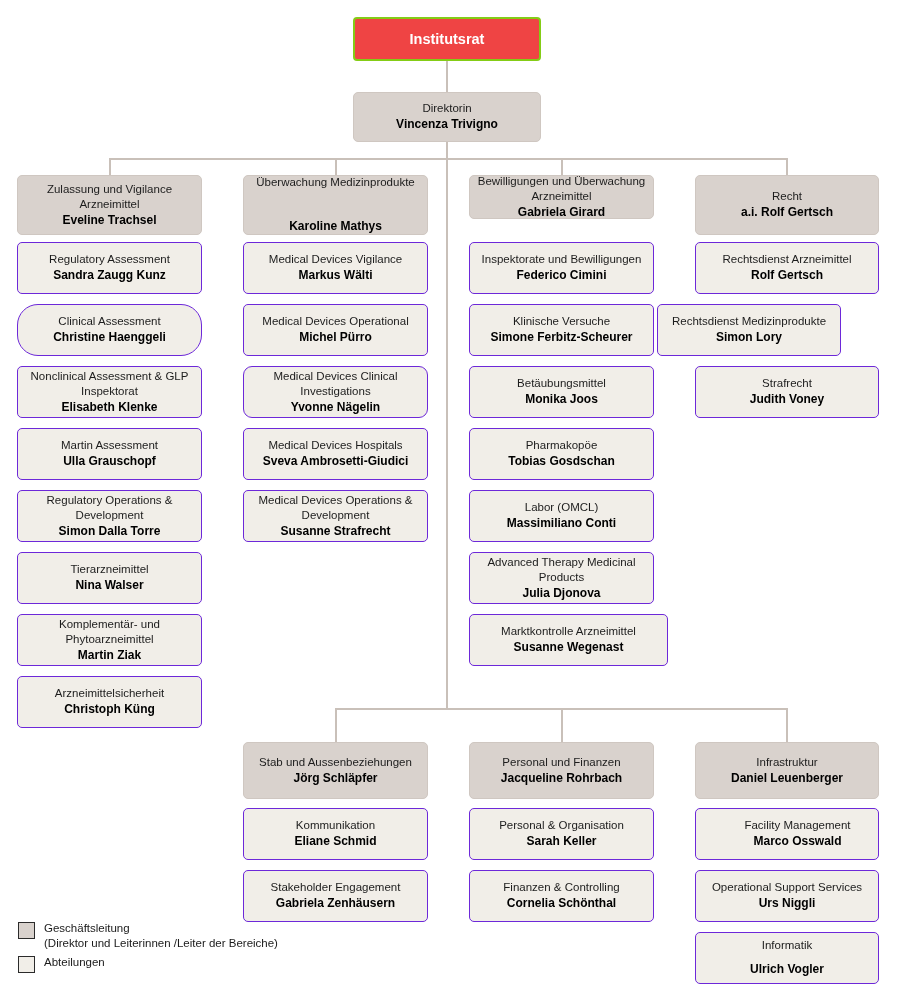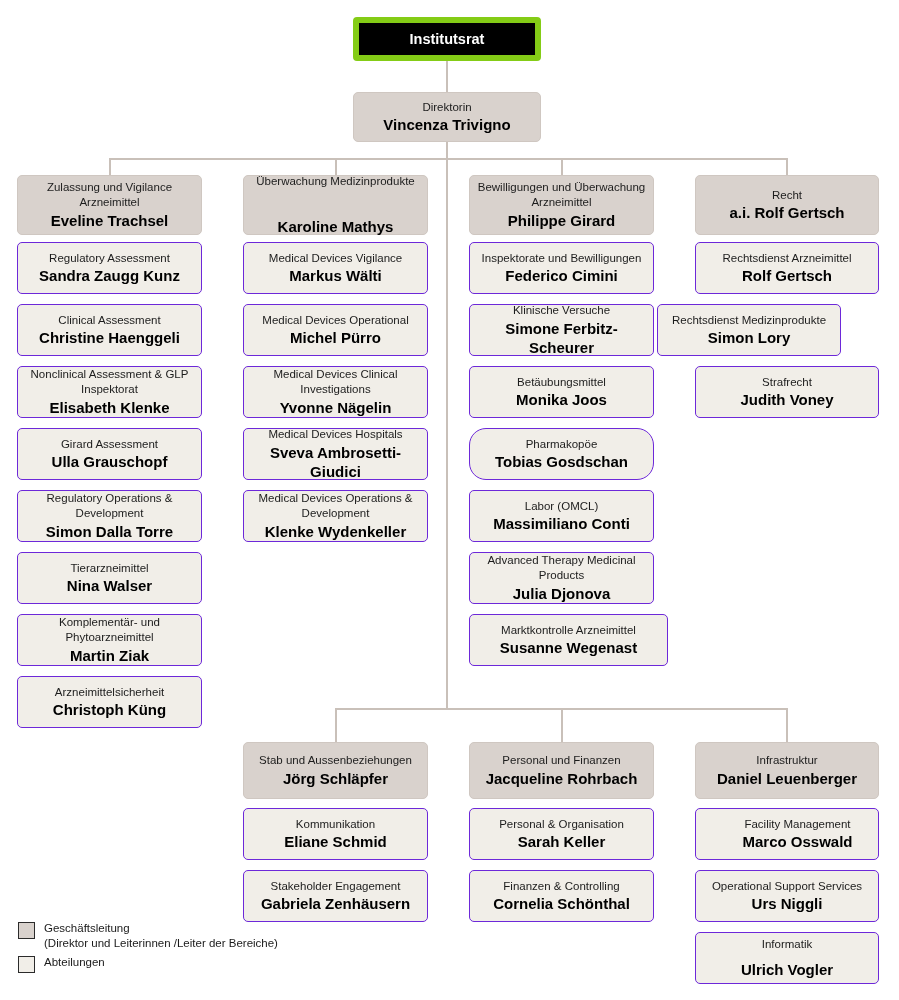--- a/index.html
+++ b/index.html
@@ -52,30 +52,30 @@
     padding: 4px 7px;
   }
 
   .box .unit {
     font-size: 11.5px;
     font-weight: normal;
     color: #1c1c1c;
     display: block;
   }
   .box .person {
-    font-size: 15px;
+    font-size: 12px;
     font-weight: bold;
     color: #000000;
     display: block;
     margin-top: 1px;
   }
 
   .box-root {
-    background: #000000;
-    border: 6px solid #84cc16;
+    background: #ef4444;
+    border: 2px solid #84cc16;
     border-radius: 4px;
   }
   .box-root .unit {
     color: #ffffff;
     font-size: 14.5px;
     font-weight: bold;
   }
 
   .box-director {
     background: #d9d2cd;
@@ -147,30 +147,30 @@
         <span class="person">Vincenza Trivigno</span>
       </div>
       <div class="box box-head" style="left: 17px; top: 175px; width: 185px; height: 60px;">
         <span class="unit">Zulassung und Vigilance Arzneimittel</span>
         <span class="person">Eveline Trachsel</span>
       </div>
       <div class="box box-dept" style="left: 17px; top: 242px; width: 185px; height: 52px;">
         <span class="unit">Regulatory Assessment</span>
         <span class="person">Sandra Zaugg Kunz</span>
       </div>
-      <div class="box box-dept" style="left: 17px; top: 304px; width: 185px; height: 52px;">
+      <div class="box box-dept" style="left: 17px; top: 304px; width: 185px; height: 52px; border-radius: 21px;">
         <span class="unit">Clinical Assessment</span>
         <span class="person">Christine Haenggeli</span>
       </div>
       <div class="box box-dept" style="left: 17px; top: 366px; width: 185px; height: 52px;">
         <span class="unit">Nonclinical Assessment &amp; GLP Inspektorat</span>
         <span class="person">Elisabeth Klenke</span>
       </div>
       <div class="box box-dept" style="left: 17px; top: 428px; width: 185px; height: 52px;">
-        <span class="unit">Girard Assessment</span>
+        <span class="unit">Martin Assessment</span>
         <span class="person">Ulla Grauschopf</span>
       </div>
       <div class="box box-dept" style="left: 17px; top: 490px; width: 185px; height: 52px;">
         <span class="unit">Regulatory Operations &amp; Development</span>
         <span class="person">Simon Dalla Torre</span>
       </div>
       <div class="box box-dept" style="left: 17px; top: 552px; width: 185px; height: 52px;">
         <span class="unit">Tierarzneimittel</span>
         <span class="person">Nina Walser</span>
       </div>
@@ -187,49 +187,49 @@
         <span class="person">Karoline Mathys</span>
       </div>
       <div class="box box-dept" style="left: 243px; top: 242px; width: 185px; height: 52px;">
         <span class="unit">Medical Devices Vigilance</span>
         <span class="person">Markus Wälti</span>
       </div>
       <div class="box box-dept" style="left: 243px; top: 304px; width: 185px; height: 52px;">
         <span class="unit">Medical Devices Operational</span>
         <span class="person">Michel Pürro</span>
       </div>
-      <div class="box box-dept" style="left: 243px; top: 366px; width: 185px; height: 52px;">
+      <div class="box box-dept" style="left: 243px; top: 366px; width: 185px; height: 52px; border-radius: 9px;">
         <span class="unit">Medical Devices Clinical Investigations</span>
         <span class="person">Yvonne Nägelin</span>
       </div>
       <div class="box box-dept" style="left: 243px; top: 428px; width: 185px; height: 52px;">
         <span class="unit">Medical Devices Hospitals</span>
         <span class="person">Sveva Ambrosetti-Giudici</span>
       </div>
       <div class="box box-dept" style="left: 243px; top: 490px; width: 185px; height: 52px;">
         <span class="unit">Medical Devices Operations &amp; Development</span>
-        <span class="person">Klenke Wydenkeller</span>
-      </div>
-      <div class="box box-head" style="left: 469px; top: 175px; width: 185px; height: 60px;">
+        <span class="person">Susanne Strafrecht</span>
+      </div>
+      <div class="box box-head" style="left: 469px; top: 175px; width: 185px; height: 44px;">
         <span class="unit">Bewilligungen und Überwachung Arzneimittel</span>
-        <span class="person">Philippe Girard</span>
+        <span class="person">Gabriela Girard</span>
       </div>
       <div class="box box-dept" style="left: 469px; top: 242px; width: 185px; height: 52px;">
         <span class="unit">Inspektorate und Bewilligungen</span>
         <span class="person">Federico Cimini</span>
       </div>
       <div class="box box-dept" style="left: 469px; top: 304px; width: 185px; height: 52px;">
         <span class="unit">Klinische Versuche</span>
         <span class="person">Simone Ferbitz-Scheurer</span>
       </div>
       <div class="box box-dept" style="left: 469px; top: 366px; width: 185px; height: 52px;">
         <span class="unit">Betäubungsmittel</span>
         <span class="person">Monika Joos</span>
       </div>
-      <div class="box box-dept" style="left: 469px; top: 428px; width: 185px; height: 52px; border-radius: 17px;">
+      <div class="box box-dept" style="left: 469px; top: 428px; width: 185px; height: 52px;">
         <span class="unit">Pharmakopöe</span>
         <span class="person">Tobias Gosdschan</span>
       </div>
       <div class="box box-dept" style="left: 469px; top: 490px; width: 185px; height: 52px;">
         <span class="unit">Labor (OMCL)</span>
         <span class="person">Massimiliano Conti</span>
       </div>
       <div class="box box-dept" style="left: 469px; top: 552px; width: 185px; height: 52px;">
         <span class="unit">Advanced Therapy Medicinal Products</span>
         <span class="person">Julia Djonova</span>

